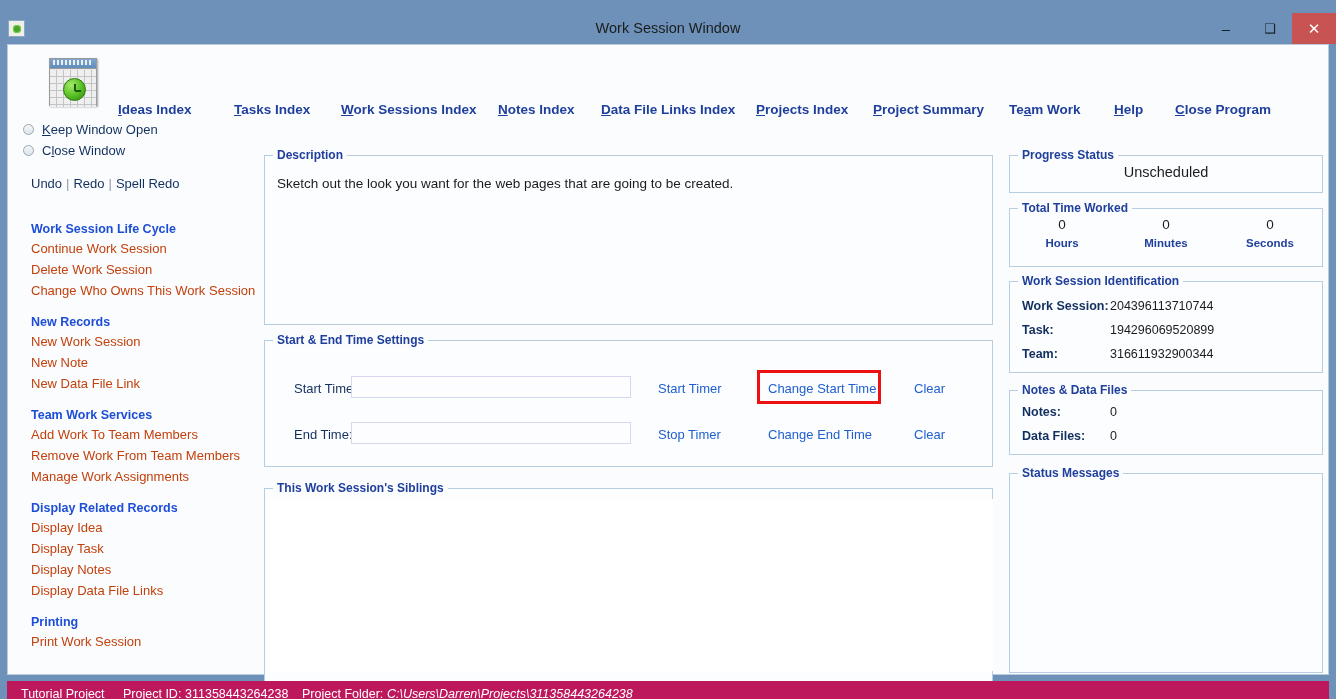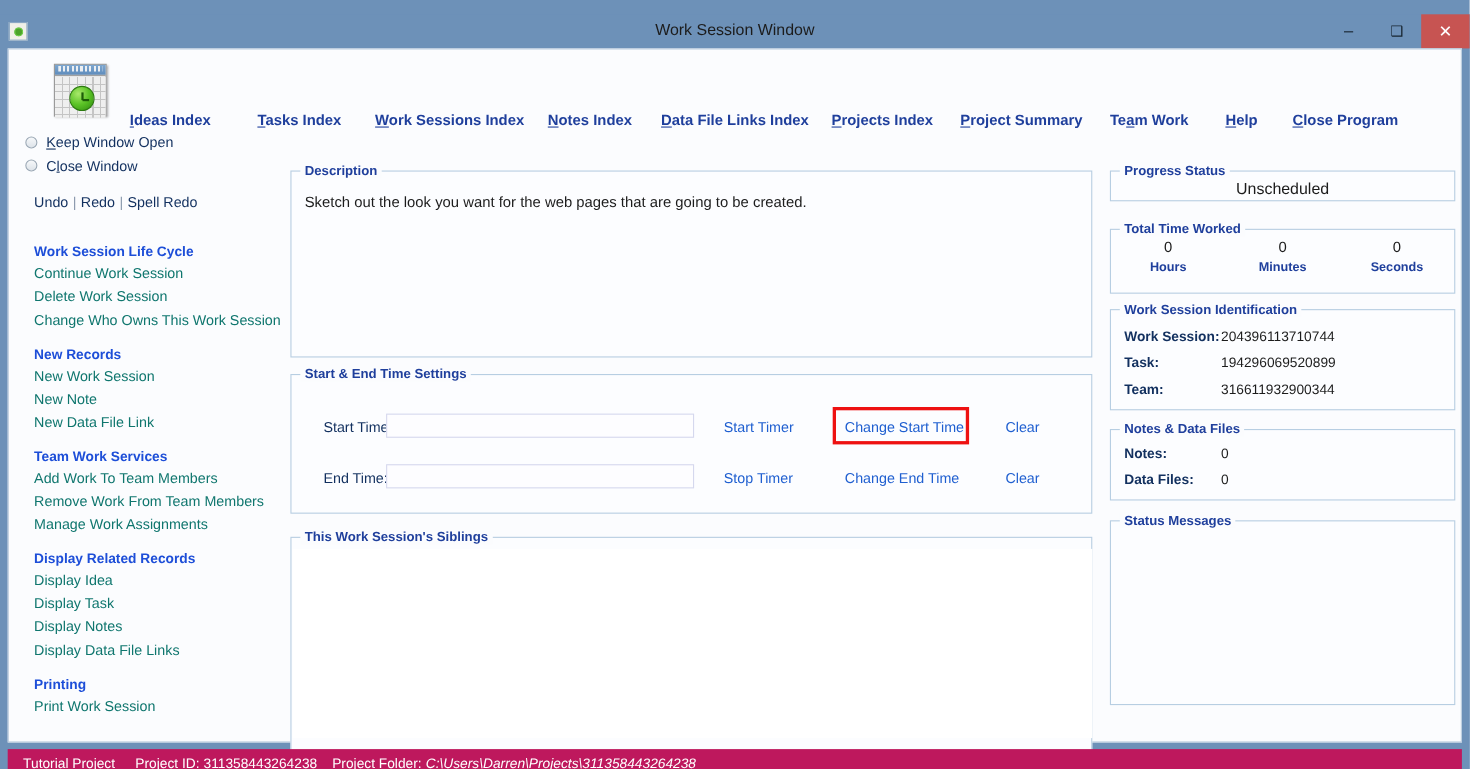--- a/index.html
+++ b/index.html
@@ -134,21 +134,21 @@
     font-size: 13px; color: #12305f;
   }
   #tool-row span.tool { cursor: pointer; }
   #tool-row span.sep { color: #8a99ad; padding: 0 4px; }
 
   .side-group-title {
     font-size: 12.5px; font-weight: bold; color: #1d4ed8;
     margin-top: 14px; margin-bottom: 2px;
   }
   .side-link {
-    font-size: 13px; color: #0f766e;
+    font-size: 13px; color: #c2410c;
     line-height: 21px; cursor: pointer;
   }
   #sidebar-groups { position: absolute; left: 15px; top: 88px; width: 228px; }
 
   
   .panel {
     position: absolute;
     border: 1px solid #b7cee2;
     background: #fcfdff;
   }
@@ -201,39 +201,39 @@
   #filter-label {
     position: absolute; left: 233px; top: 192px;
     font-size: 12.5px; font-weight: bold; color: #1f3f9c;
   }
   .filter-opt {
     position: absolute; top: 192px;
     font-size: 13px; color: #1f5fd0; cursor: pointer;
   }
 
   
-  #panel-progress { left: 1001px; top: 110px; width: 314px; height: 28px; }
+  #panel-progress { left: 1001px; top: 110px; width: 314px; height: 38px; }
   #progress-value {
     position: absolute; left: 0; top: 8px; width: 100%;
     text-align: center; font-size: 14.5px; color: #1c1c1c;
   }
 
   #panel-total-time { left: 1001px; top: 163px; width: 314px; height: 59px; }
   .time-col { position: absolute; top: 8px; width: 104px; text-align: center; }
   .time-col .num { font-size: 13.5px; color: #1c1c1c; }
   .time-col .cap { font-size: 11.5px; font-weight: bold; color: #1f3f9c; margin-top: 5px; }
 
   #panel-identification { left: 1001px; top: 236px; width: 314px; height: 92px; }
   .ident-row { position: absolute; left: 12px; font-size: 12.5px; }
   .ident-key { color: #12305f; font-weight: bold; }
   .ident-val { position: absolute; left: 88px; color: #1c1c1c; font-weight: normal; white-space: nowrap; }
 
   #panel-notes-files { left: 1001px; top: 345px; width: 314px; height: 65px; }
 
-  #panel-status-msgs { left: 1001px; top: 428px; width: 314px; height: 168px; }
+  #panel-status-msgs { left: 1001px; top: 428px; width: 314px; height: 200px; }
 
   
   #status-bar {
     position: absolute; left: 7px; top: 668px;
     width: 1322px; height: 26px;
     background: #be185d;
     color: #ffffff;
     font-size: 12.5px;
   }
   .status-seg { position: absolute; top: 6px; white-space: nowrap; }

